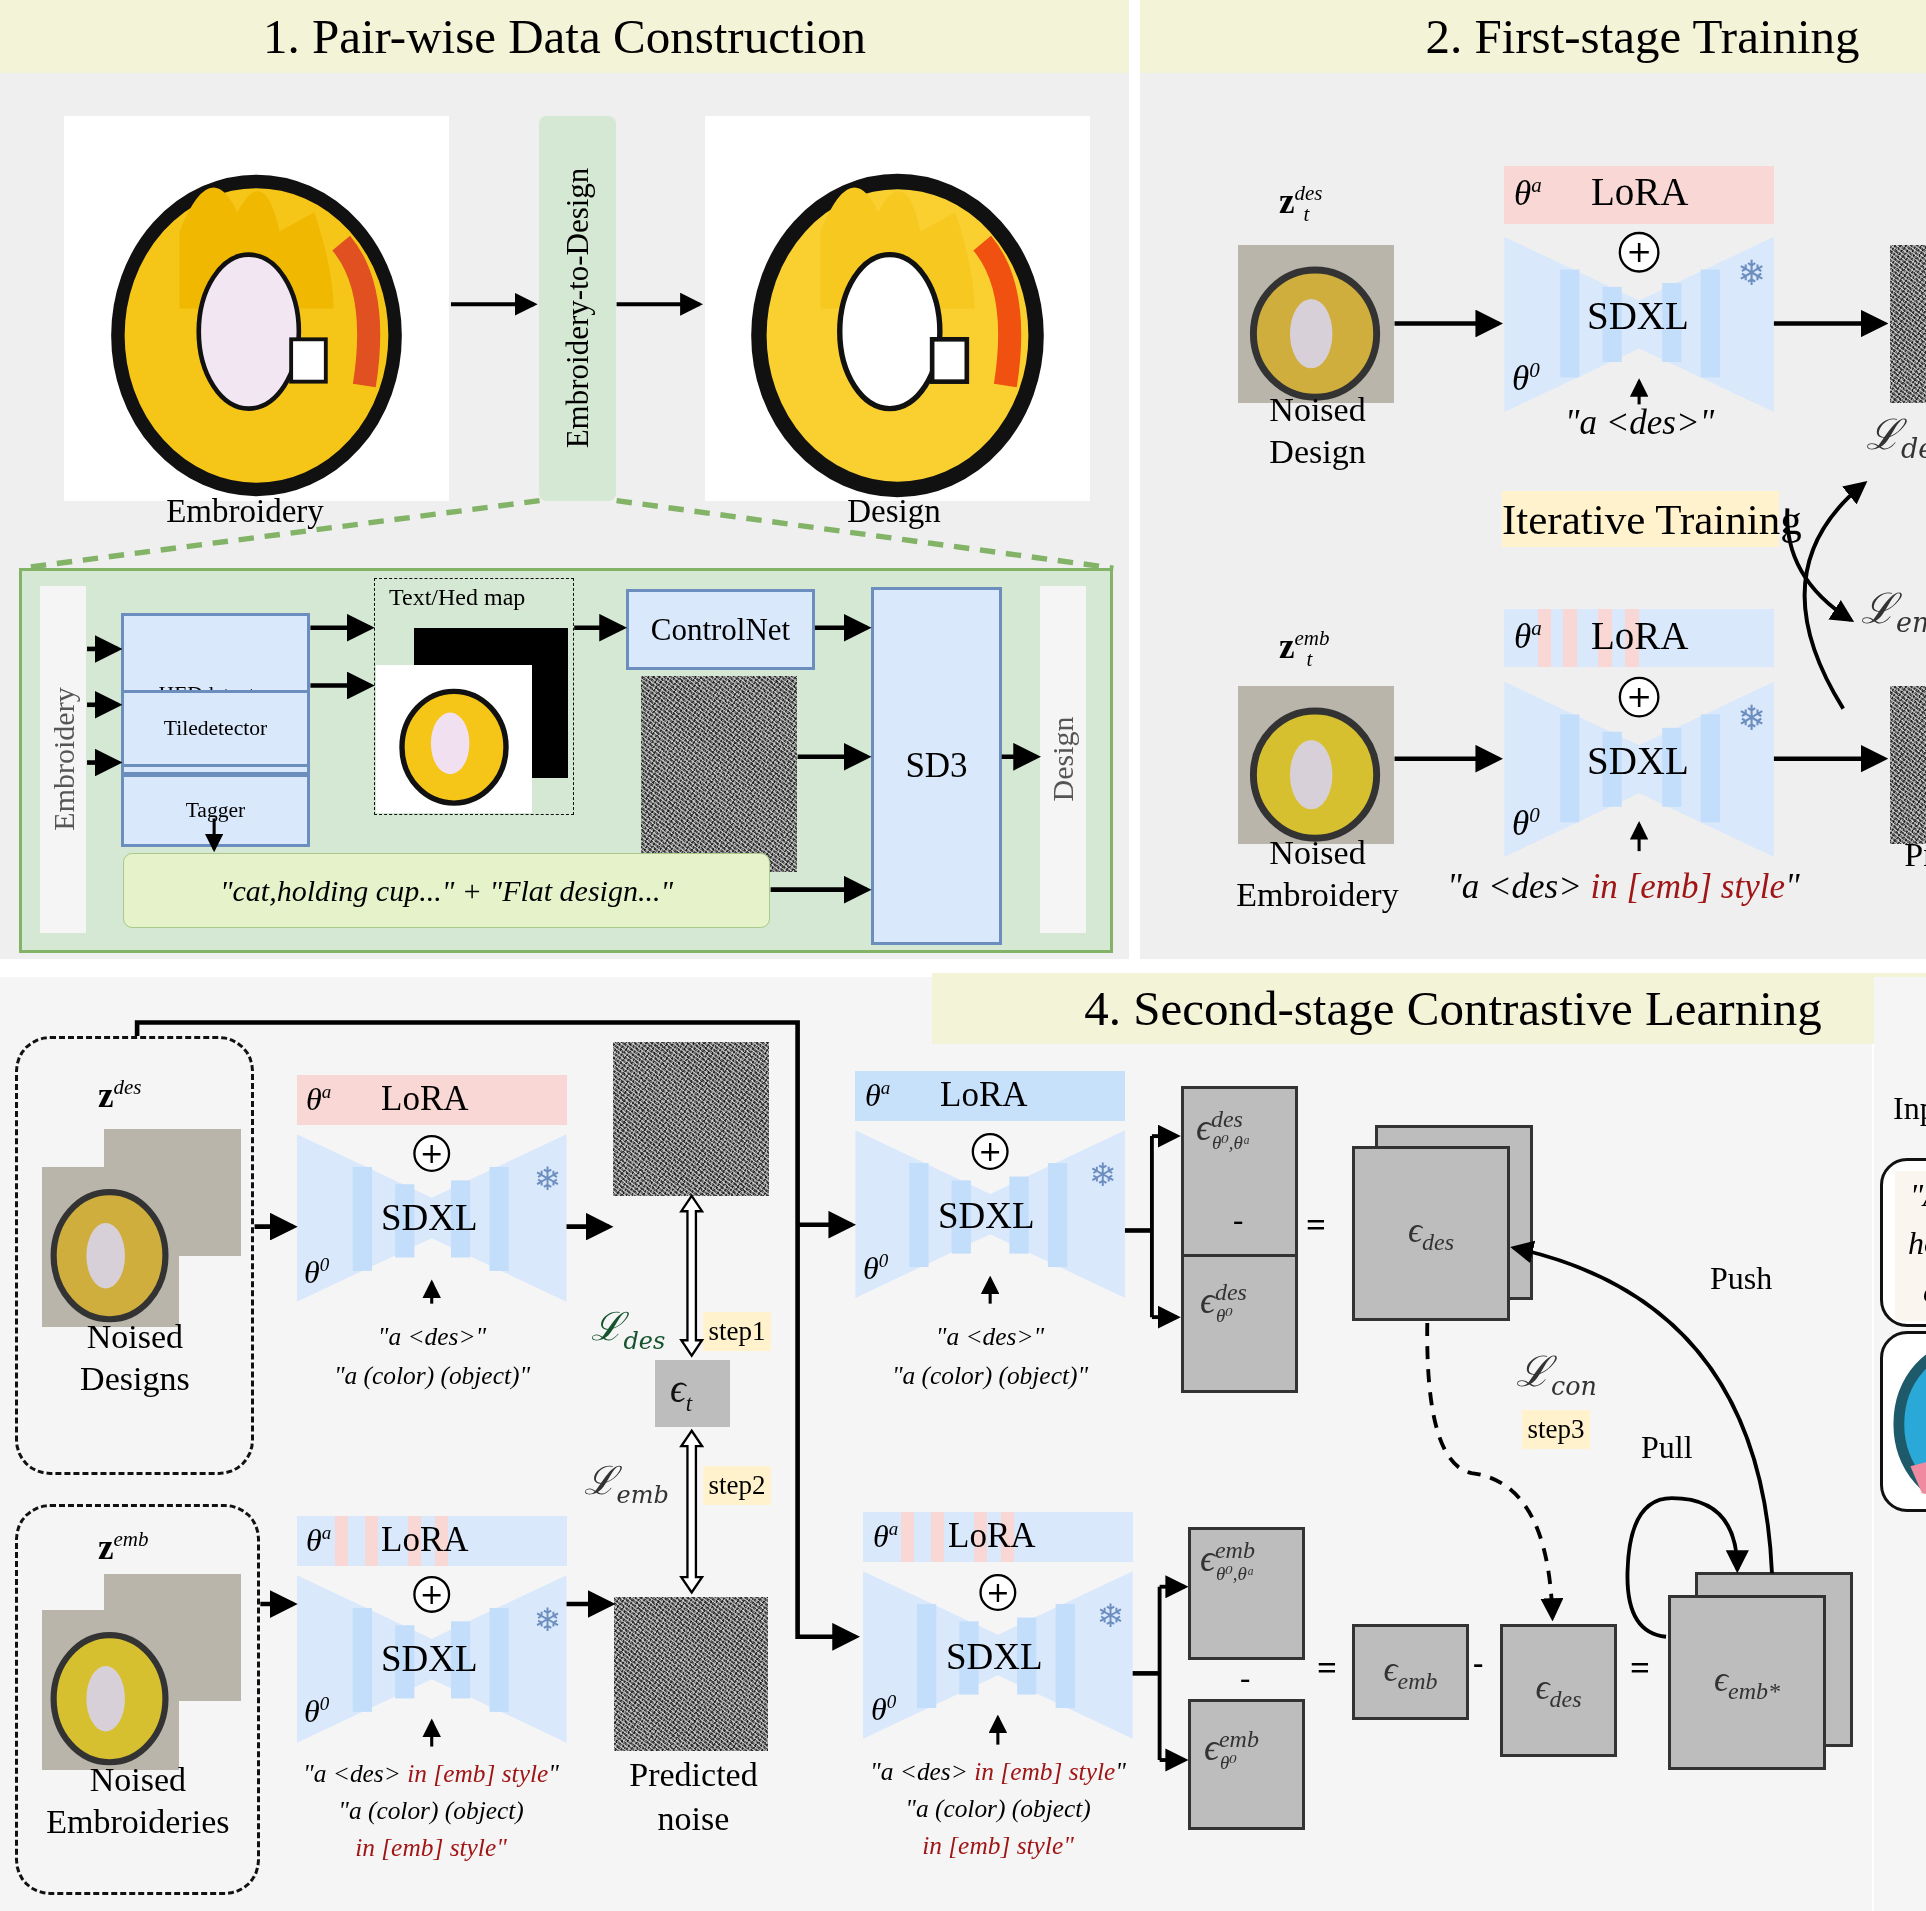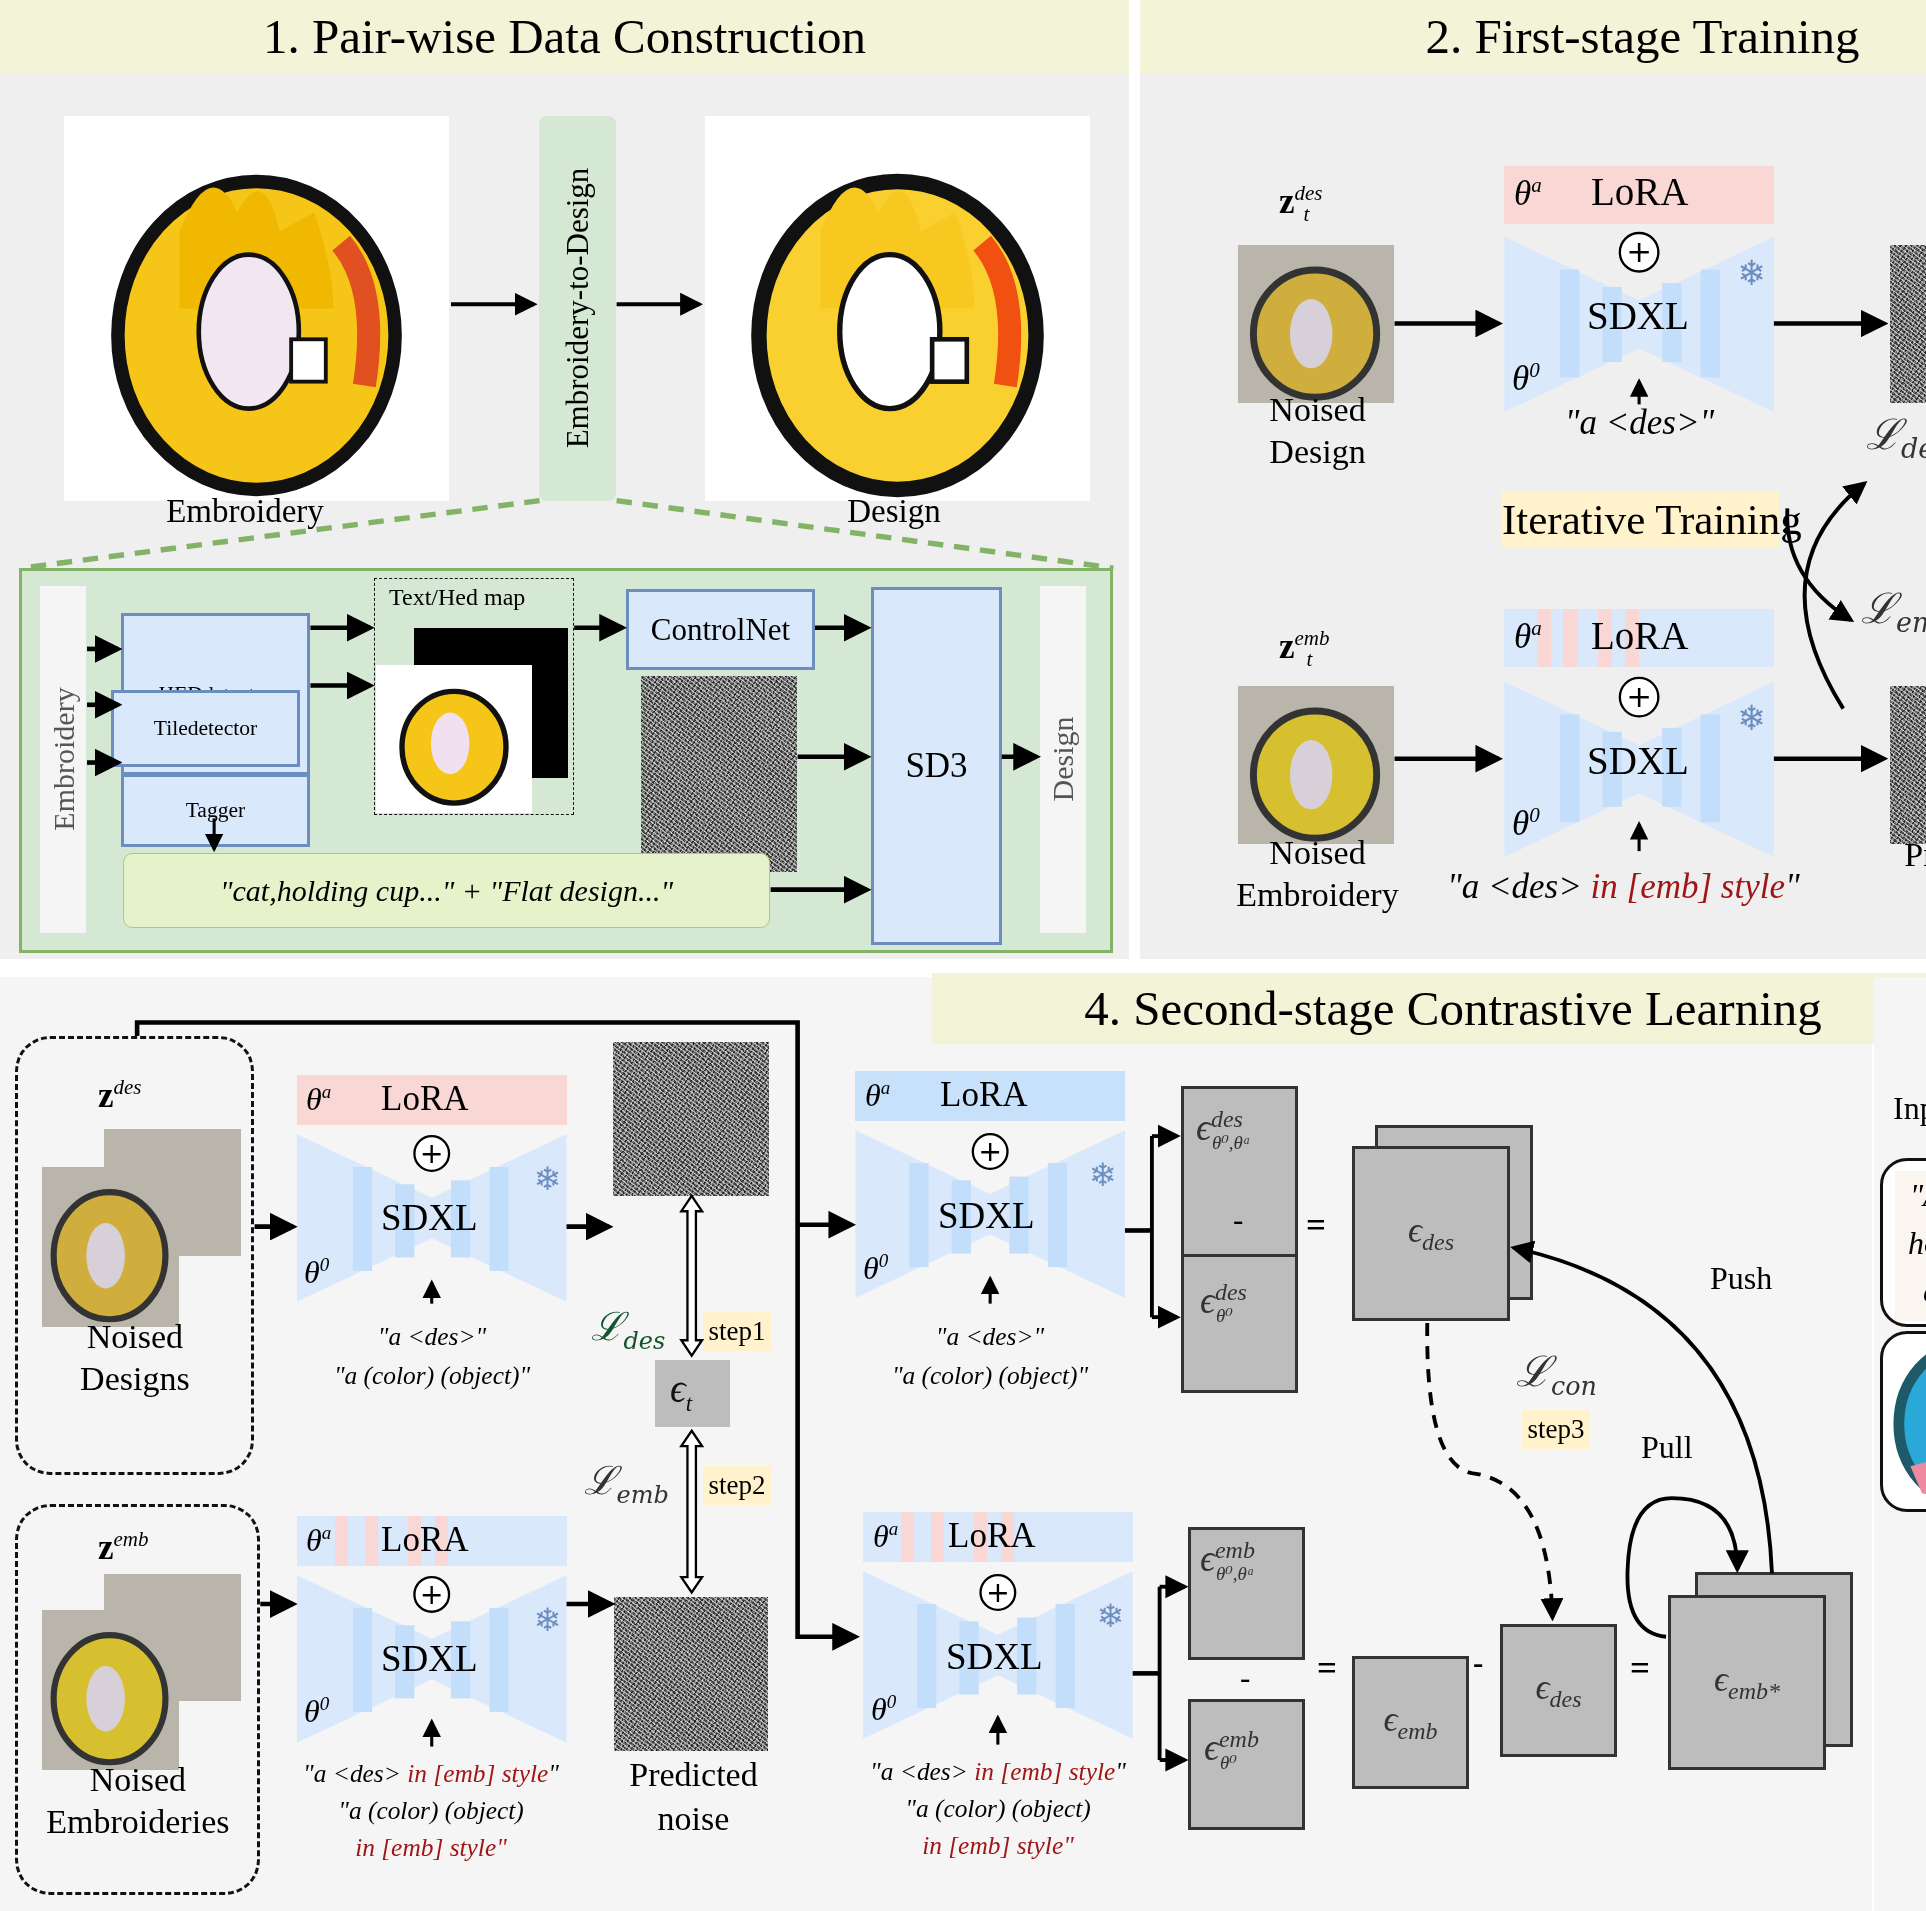--- a/index.html
+++ b/index.html
@@ -55,21 +55,21 @@
 </div>
 <div class="txt c" style="left:790px;top:493px;width:208px;font-size:33px;">Design</div>
 
 <div class="abs" style="left:19px;top:568px;width:1094px;height:385px;background:#d5e8d4;border:3.1px solid #82b366;box-sizing:border-box;"></div>
 <div class="abs" style="left:40px;top:586px;width:46px;height:347px;background:#f5f5f5;"></div>
 <div class="txt" style="left:64px;top:759px;font-size:30px;color:#555;transform:translate(-50%,-50%) rotate(-90deg);">Embroidery</div>
 
 <div class="box-blue" style="left:121px;top:613px;width:189px;height:162px;">
     <span style="font-size:21.6px">HEDdetector</span>
   </div>
-<div class="box-blue" style="left:111px;top:690px;width:189px;height:77px;">
+<div class="box-blue" style="left:121px;top:690px;width:189px;height:77px;">
     <span style="font-size:21.6px">Tiledetector</span>
   </div>
 <div class="box-blue" style="left:121px;top:745px;width:189px;height:73px;margin-top:29px;">
     <span style="font-size:21.6px">Tagger</span>
   </div>
 
 <div class="abs" style="left:374px;top:578px;width:200px;height:237px;border:1.9px dashed #111;box-sizing:border-box;"></div>
 <div class="txt" style="left:389px;top:584px;font-size:24px;">Text/Hed map</div>
 <div class="abs" style="left:414px;top:628px;width:154px;height:150px;background:#000;"></div>
 <div class="patch" style="left:376px;top:665px;width:156px;height:148px;">
@@ -374,21 +374,21 @@
 <div class="txt it" style="left:1516px;top:1341px;font-size:42px;color:#333;font-family:'DejaVu Serif',serif;">ℒ<sub style="font-size:25.4px">con</sub></div>
 <div class="step" style="left:1522px;top:1410px;">step3</div>
 <div class="txt" style="left:1641px;top:1429px;font-size:32px;">Pull</div>
 
 <div class="gray-box" style="left:1188px;top:1527px;width:117px;height:133px;"></div>
 <div class="txt it" style="left:1200px;top:1537px;font-size:37px;color:#333;">ϵ<sup style="font-size:24px">emb</sup><sub style="font-size:19px;margin-left:-39px;">θ⁰,θᵃ</sub></div>
 <div class="txt" style="left:1240px;top:1660px;font-size:31px;">-</div>
 <div class="gray-box" style="left:1188px;top:1699px;width:117px;height:131px;"></div>
 <div class="txt it" style="left:1204px;top:1726px;font-size:37px;color:#333;">ϵ<sup style="font-size:24px">emb</sup><sub style="font-size:19px;margin-left:-39px;">θ⁰</sub></div>
 <div class="txt" style="left:1317px;top:1649px;font-size:35px;font-weight:bold;">=</div>
-<div class="gray-box" style="left:1352px;top:1624px;width:117px;height:133px;margin-top:32px;">
+<div class="gray-box" style="left:1352px;top:1624px;width:117px;height:96px;">
     <span>ϵ<sub style="font-size:24px">emb</sub></span>
   </div>
 <div class="txt" style="left:1473px;top:1645px;font-size:31px;font-weight:bold;">-</div>
 <div class="gray-box" style="left:1500px;top:1624px;width:117px;height:133px;">
     <span>ϵ<sub style="font-size:24px">des</sub></span>
   </div>
 <div class="txt" style="left:1630px;top:1649px;font-size:35px;font-weight:bold;">=</div>
 <div class="gray-box" style="left:1695px;top:1572px;width:158px;height:175px;"></div>
 <div class="gray-box" style="left:1668px;top:1595px;width:158px;height:175px;">
     <span>ϵ<sub style="font-size:24px">emb*</sub></span>

